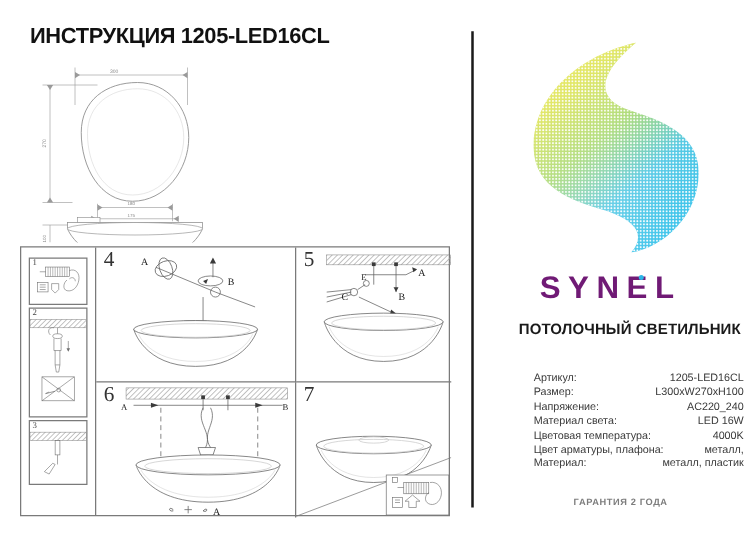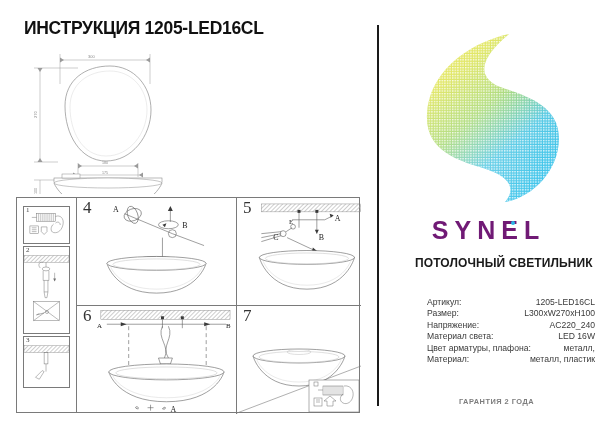--- a/index.html
+++ b/index.html
@@ -427,20 +427,24 @@
       </div>
       <div class="spec-row">
         <span class="k">Напряжение:</span>
         <span class="v">AC220_240</span>
       </div>
       <div class="spec-row">
         <span class="k">Материал света:</span>
         <span class="v">LED 16W</span>
       </div>
       <div class="spec-row">
+        <span class="k">Цветовая температура:</span>
+        <span class="v">4000K</span>
+      </div>
+      <div class="spec-row">
         <span class="k">Цвет арматуры, плафона:</span>
         <span class="v">металл,</span>
       </div>
       <div class="spec-row">
         <span class="k">Материал:</span>
         <span class="v">металл, пластик</span>
       </div>
     </div>
 
     <div class="warranty">ГАРАНТИЯ 2 ГОДА</div>

